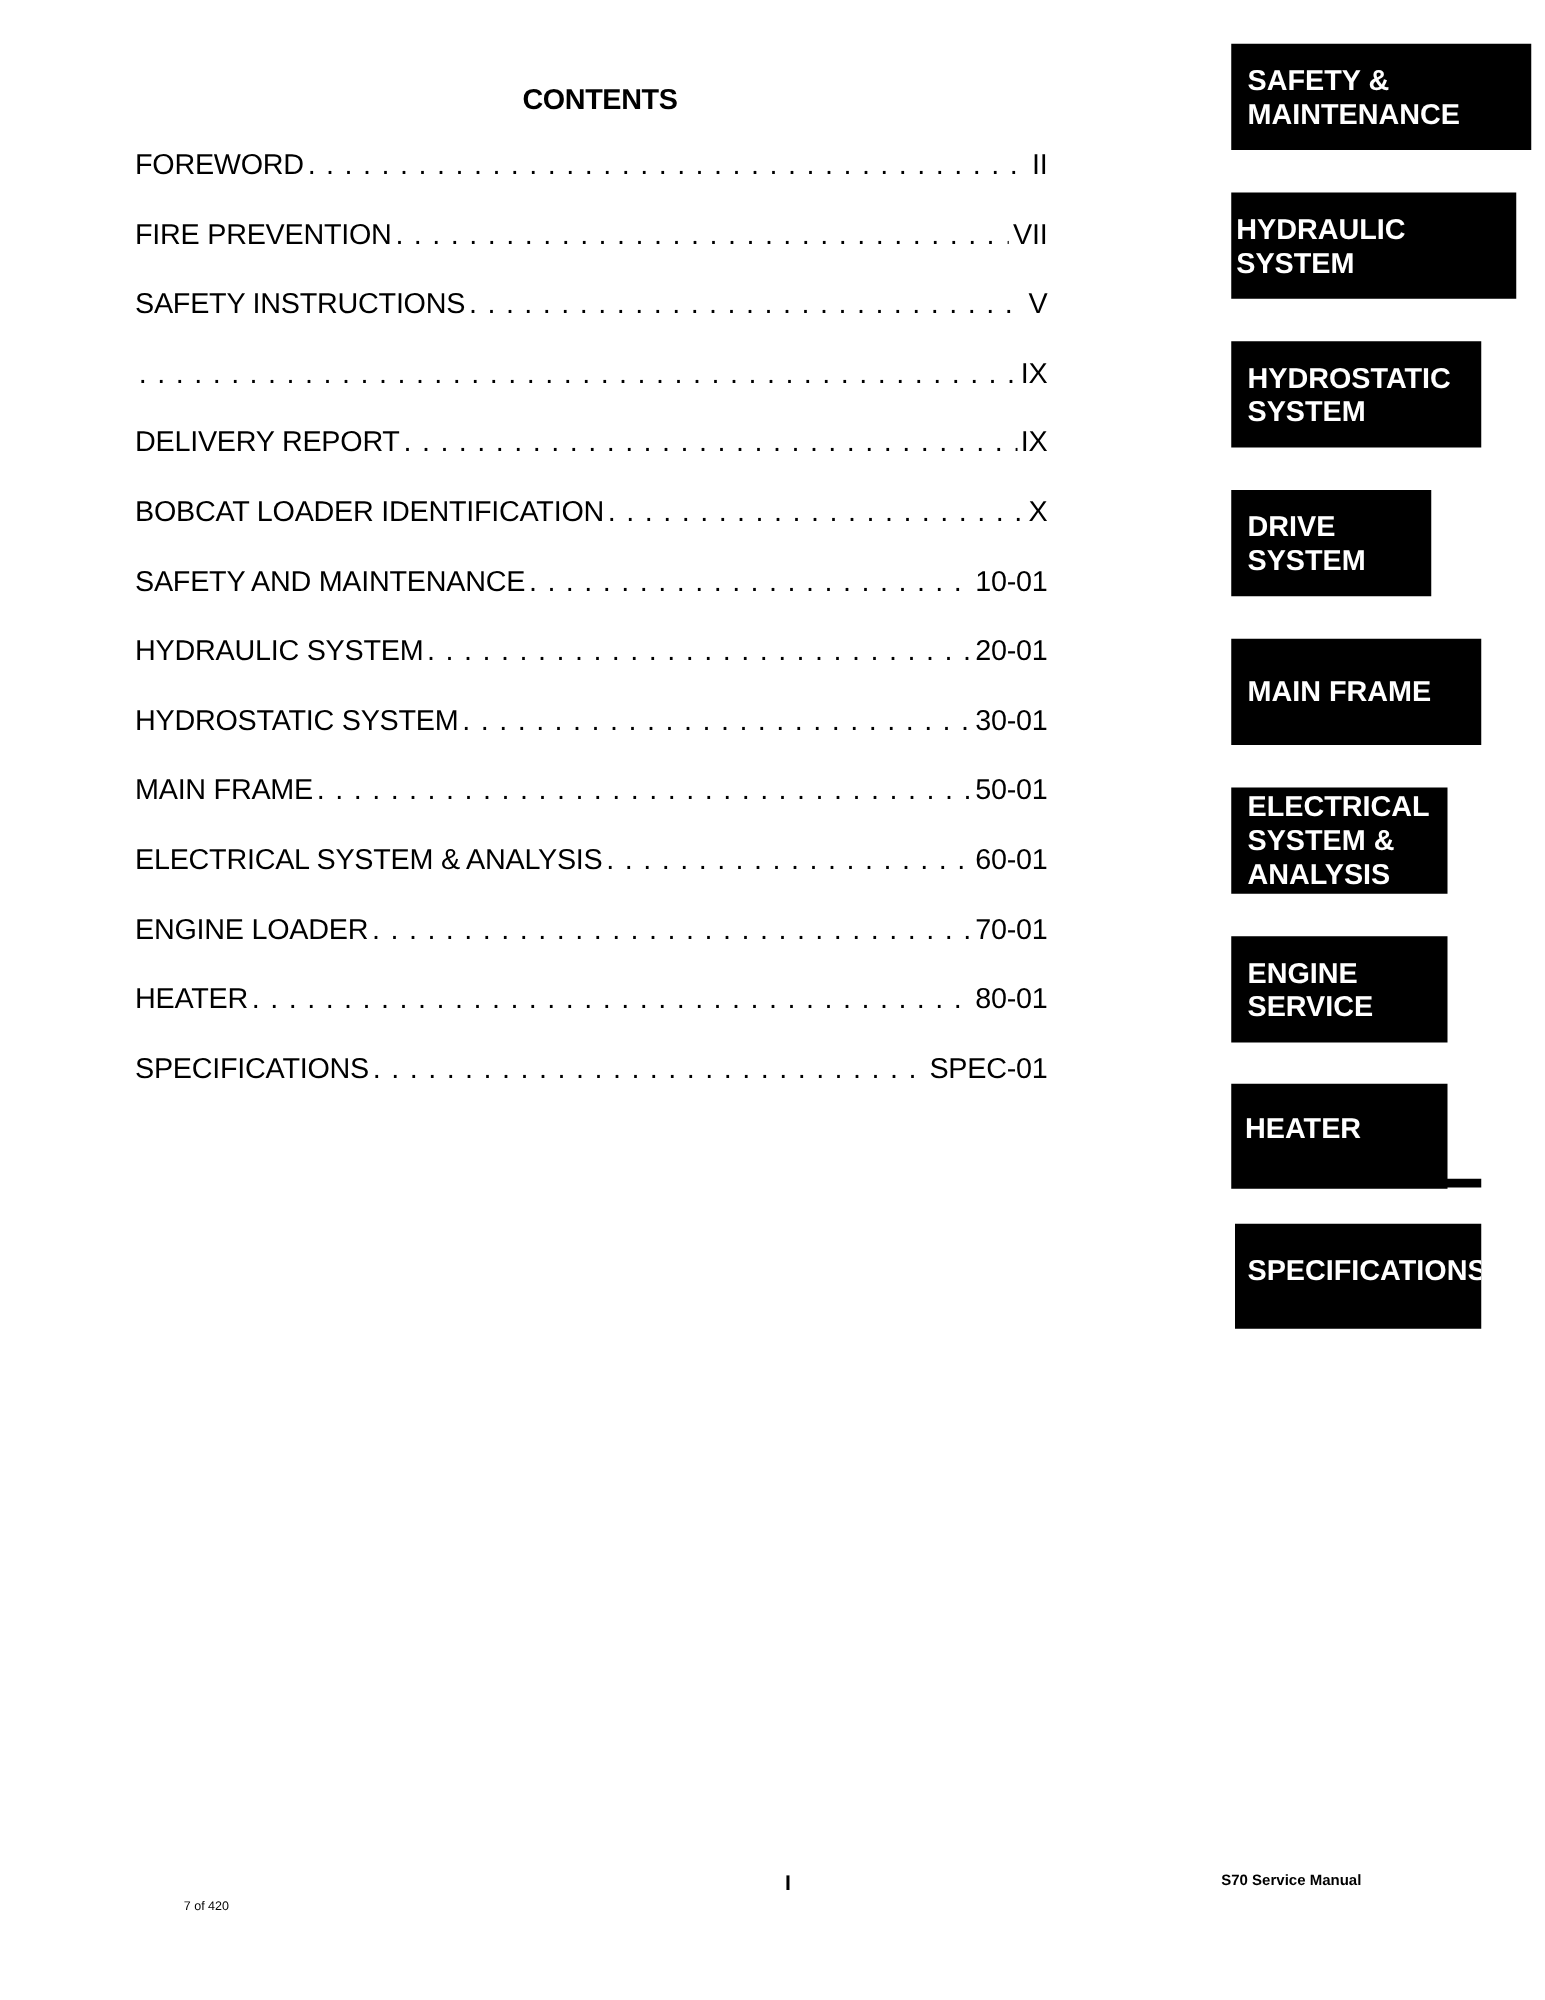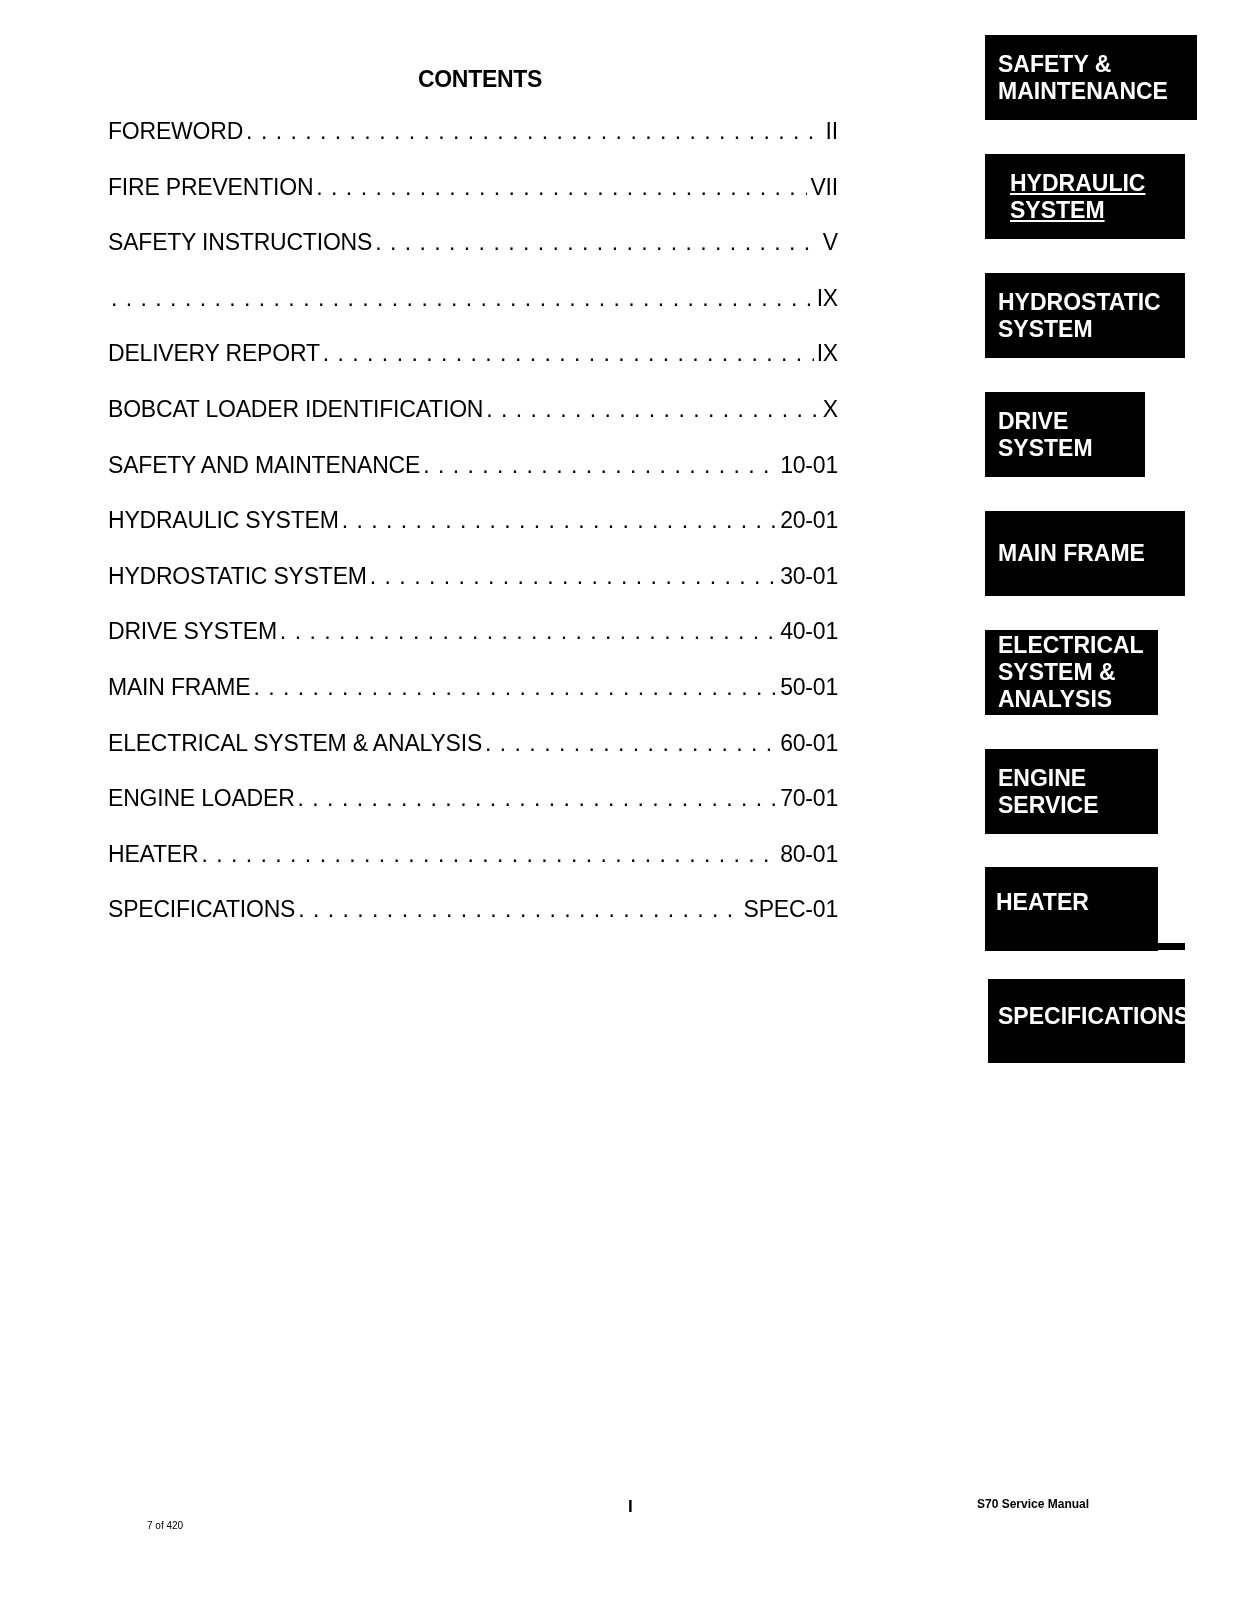--- a/index.html
+++ b/index.html
@@ -66,25 +66,20 @@
       <span class="toc-label">HYDRAULIC SYSTEM</span>
       <span class="toc-dots"></span>
       <span class="toc-page">20-01</span>
     </div>
   <div class="toc-row">
       <span class="toc-label">HYDROSTATIC SYSTEM</span>
       <span class="toc-dots"></span>
       <span class="toc-page">30-01</span>
     </div>
   <div class="toc-row">
-      <span class="toc-label">DRIVE SYSTEM</span>
-      <span class="toc-dots"></span>
-      <span class="toc-page">40-01</span>
-    </div>
-  <div class="toc-row">
       <span class="toc-label">MAIN FRAME</span>
       <span class="toc-dots"></span>
       <span class="toc-page">50-01</span>
     </div>
   <div class="toc-row">
       <span class="toc-label">ELECTRICAL SYSTEM &amp; ANALYSIS</span>
       <span class="toc-dots"></span>
       <span class="toc-page">60-01</span>
     </div>
   <div class="toc-row">
@@ -97,25 +92,25 @@
       <span class="toc-dots"></span>
       <span class="toc-page">80-01</span>
     </div>
   <div class="toc-row">
       <span class="toc-label">SPECIFICATIONS</span>
       <span class="toc-dots"></span>
       <span class="toc-page">SPEC-01</span>
     </div>
 </div>
 
-<div class="tab" style="left:985px;top:35px;width:212px;height:85px;">
+<div class="tab" style="left:985px;top:35px;width:240px;height:85px;">
   <span>SAFETY &amp;</span>
   <span>MAINTENANCE</span>
 </div>
-<div class="tab" style="left:985px;top:154px;width:200px;height:85px;padding-left:25px;text-decoration:underline;">
+<div class="tab" style="left:985px;top:154px;width:228px;height:85px;padding-left:4px;">
   <span>HYDRAULIC</span>
   <span>SYSTEM</span>
 </div>
 <div class="tab" style="left:985px;top:273px;width:200px;height:85px;">
   <span>HYDROSTATIC</span>
   <span>SYSTEM</span>
 </div>
 <div class="tab" style="left:985px;top:392px;width:160px;height:85px;">
   <span>DRIVE</span>
   <span>SYSTEM</span>

